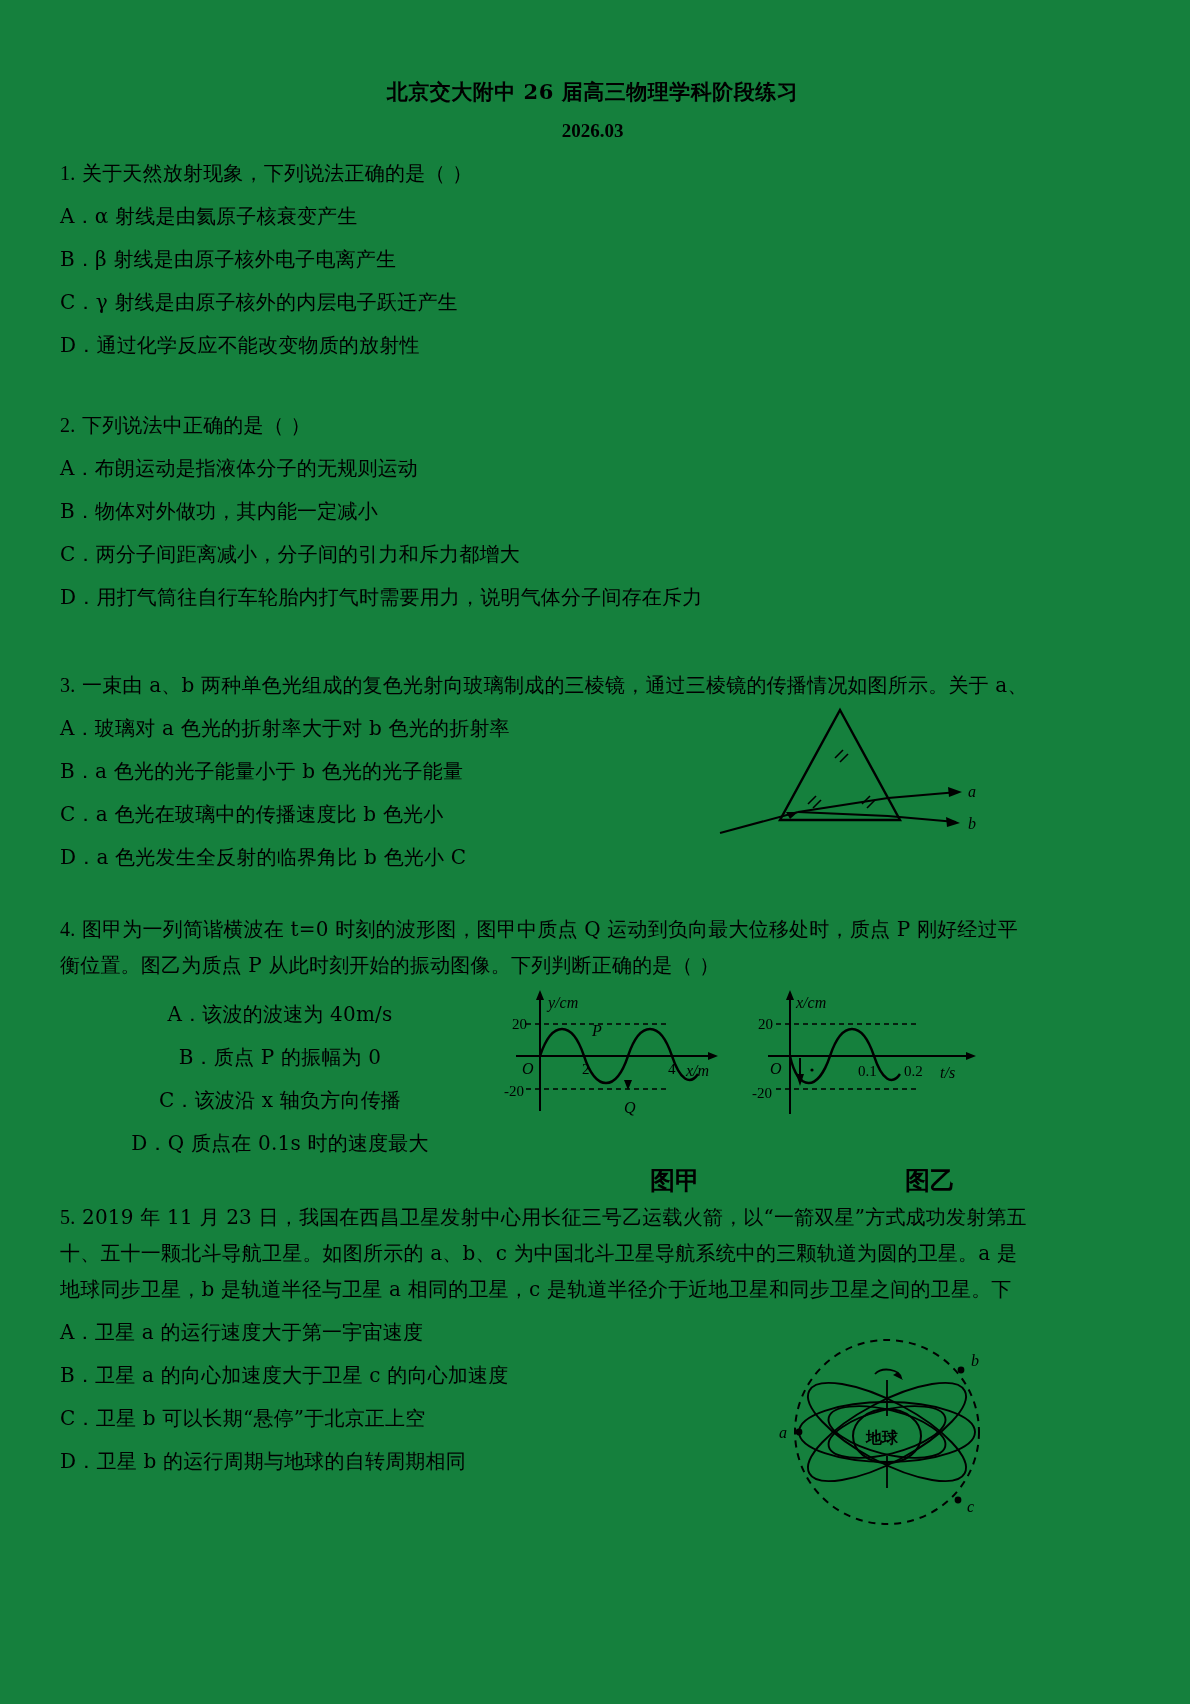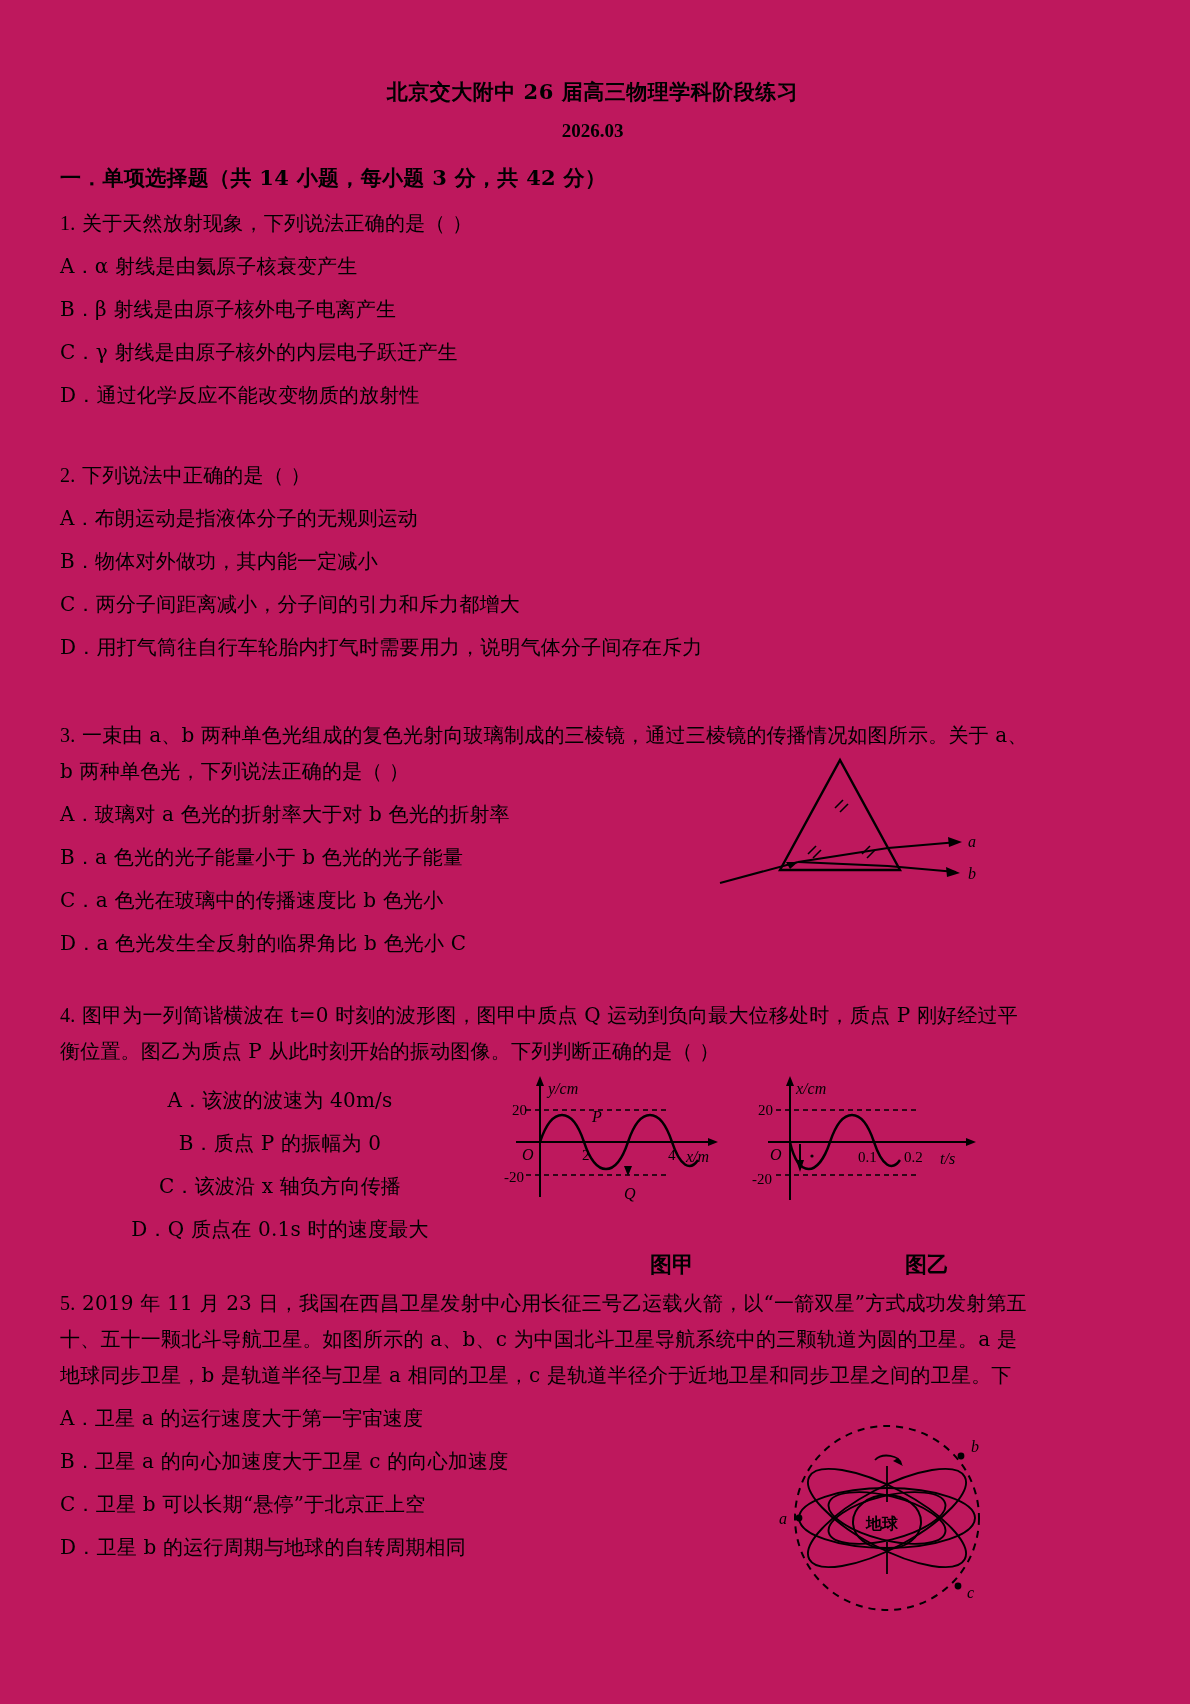--- a/index.html
+++ b/index.html
@@ -8,21 +8,21 @@
     background: #ffffff;
   }
   body {
     font-family: "DejaVu Serif", "Liberation Serif", serif;
     color: #000000;
   }
   .page {
     position: relative;
     width: 1190px;
     height: 1704px;
-    background: #be185d;
+    background: #15803d;
     overflow: hidden;
     box-sizing: border-box;
     padding: 1px;
   }
   .content {
     position: absolute;
     left: 60px;
     top: 0;
     width: 1065px;
   }
@@ -67,21 +67,21 @@
   .col-text { flex: 0 0 auto; }
   .col-fig { flex: 1 1 auto; position: relative; }
 
   
   .prism-wrap { position: relative; width: 300px; height: 150px; margin-left: 10px; }
 
   
   .wave-wrap { position: relative; width: 520px; height: 150px; }
   .fig-caption-row {
     position: relative;
-    font-size: 22px;
+    font-size: 25px;
     font-weight: bold;
     height: 30px;
   }
   .fig-cap { position: absolute; }
 
   
   .sat-wrap { position: relative; width: 260px; height: 215px; }
 
   .q5-block { position: relative; }
   .q5-text { width: 1065px; }
@@ -94,21 +94,20 @@
 </style>
 </head>
 <body>
 
 <div class="page">
  <div class="content">
 
   <div class="doc-title">北京交大附中 26 届高三物理学科阶段练习</div>
   <div class="doc-date">2026.03</div>
 
-  <div class="section-head">一．单项选择题（共 14 小题，每小题 3 分，共 42 分）</div>
 
   <div>
     <div class="q-stem">
       <span class="num">1.</span>
       <span>关于天然放射现象，下列说法正确的是（        ）</span>
     </div>
     <div class="opt">A．α 射线是由氦原子核衰变产生</div>
     <div class="opt">B．β 射线是由原子核外电子电离产生</div>
     <div class="opt">C．γ 射线是由原子核外的内层电子跃迁产生</div>
     <div class="opt">D．通过化学反应不能改变物质的放射性</div>
@@ -130,21 +129,20 @@
   <div class="gap-md"></div>
 
   <div>
     <div class="q-stem" style="margin-top:24px;">
       <span class="num">3.</span>
       <span>一束由 a、b 两种单色光组成的复色光射向玻璃制成的三棱镜，通过三棱镜的传播情况如图所示。关于 a、</span>
     </div>
 
     <div class="row-split">
       <div class="col-text" style="width:640px;">
-        <div class="q-stem" style="margin-top:6px;">b 两种单色光，下列说法正确的是（        ）</div>
         <div class="opt">A．玻璃对 a 色光的折射率大于对 b 色光的折射率</div>
         <div class="opt">B．a 色光的光子能量小于 b 色光的光子能量</div>
         <div class="opt">C．a 色光在玻璃中的传播速度比 b 色光小</div>
         <div class="opt">D．a 色光发生全反射的临界角比 b 色光小 C</div>
       </div>
 
       <div class="col-fig">
         <div class="prism-wrap">
           <svg width="300" height="160" viewBox="0 0 300 160">
 

